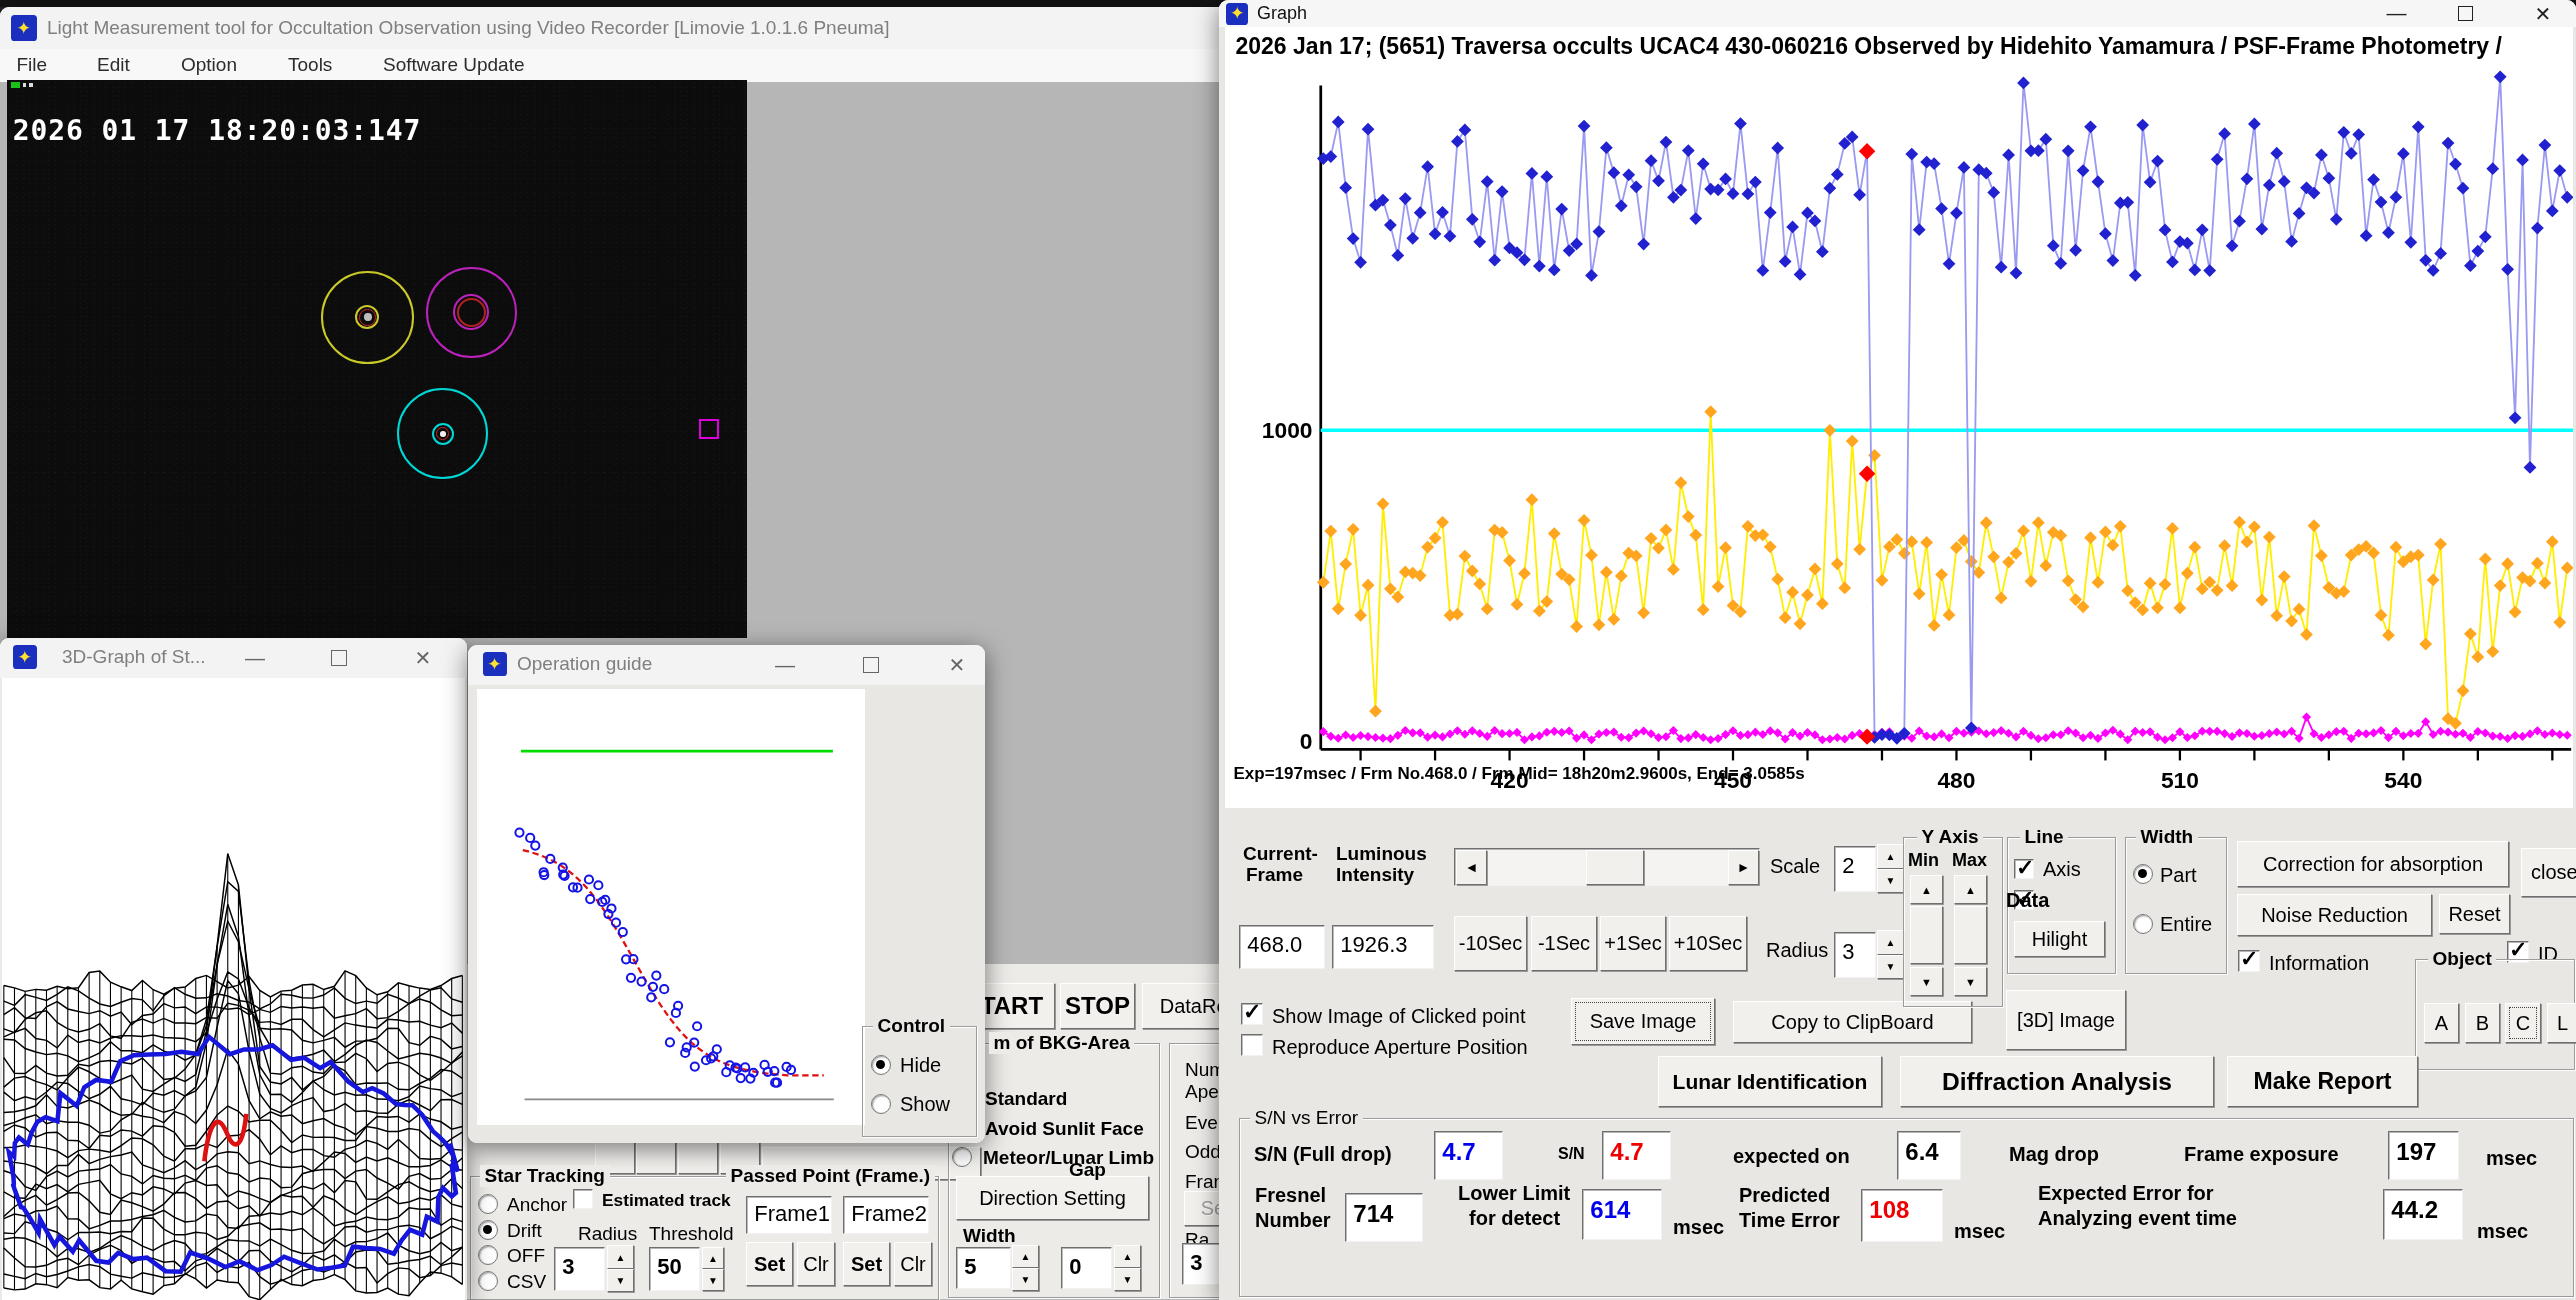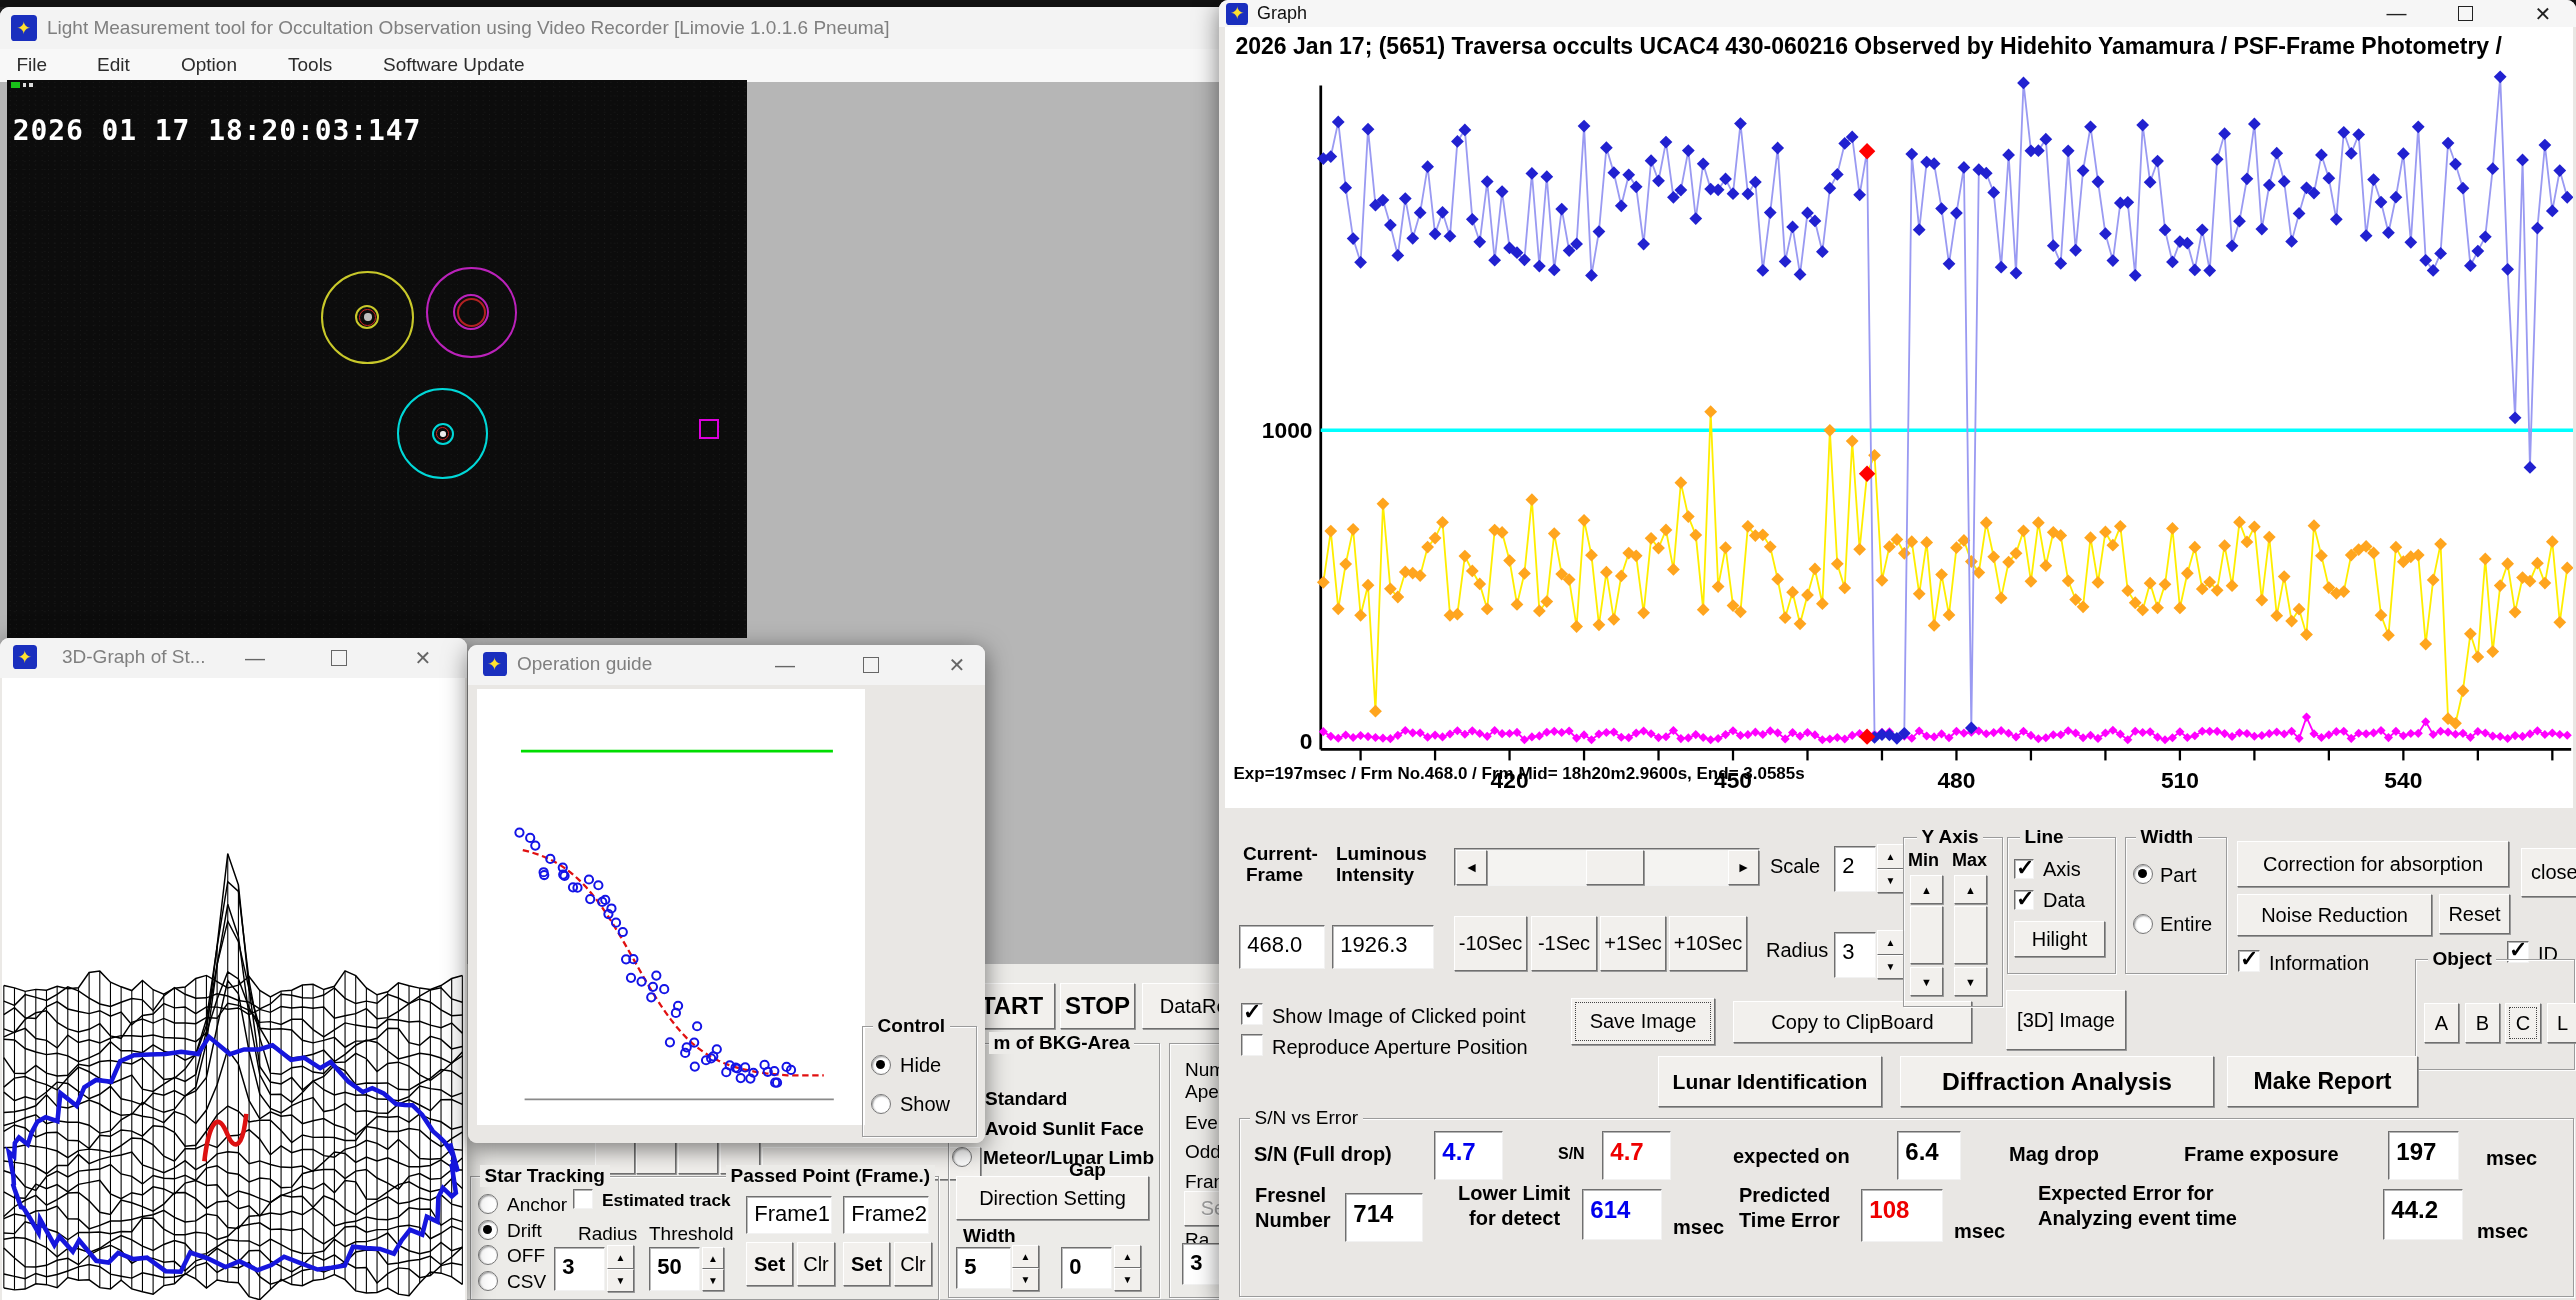--- a/index.html
+++ b/index.html
@@ -913,21 +913,21 @@
   <div class="btn" style="left:691px;top:967px;width:33px;height:29px;font-size:11px;">▼</div>
   <div class="btn" style="left:735px;top:875px;width:33px;height:29px;font-size:11px;">▲</div>
   <div class="btn" style="left:735px;top:906px;width:33px;height:58px;"></div>
   <div class="btn" style="left:735px;top:967px;width:33px;height:29px;font-size:11px;">▼</div>
 
   <div class="gb" style="left:788px;top:837px;width:109px;height:137px;"></div>
   <span class="lg" style="left:801px;top:826px;background:#e9e7e4;">Line</span>
   <div class="cb ck" style="left:795px;top:859px;width:20px;height:20px;"></div>
   <span class="lbl" style="left:824px;top:858px;font-weight:normal;font-size:20px;">Axis</span>
   <div class="cb ck" style="left:795px;top:890px;width:20px;height:20px;"></div>
-  <span class="lbl" style="left:824px;top:889px;font-weight:normal;font-size:20px;">Data</span>
+  <span class="lbl" style="left:787px;top:889px;font-weight:bold;font-size:20px;">Data</span>
   <div class="btn" style="left:795px;top:921px;width:91px;height:36px;font-weight:normal;">Hilight</div>
 
   <div class="gb" style="left:906px;top:837px;width:102px;height:137px;"></div>
   <span class="lg" style="left:917px;top:826px;background:#e9e7e4;">Width</span>
   <div class="rad sel" style="left:914px;top:864px;"></div>
   <span class="lbl" style="left:941px;top:864px;font-weight:normal;font-size:20px;">Part</span>
   <div class="rad" style="left:914px;top:914px;"></div>
   <span class="lbl" style="left:941px;top:913px;font-weight:normal;font-size:20px;">Entire</span>
 
   <div class="btn" style="left:1018px;top:841px;width:272px;height:46px;font-weight:normal;">Correction for absorption</div>

